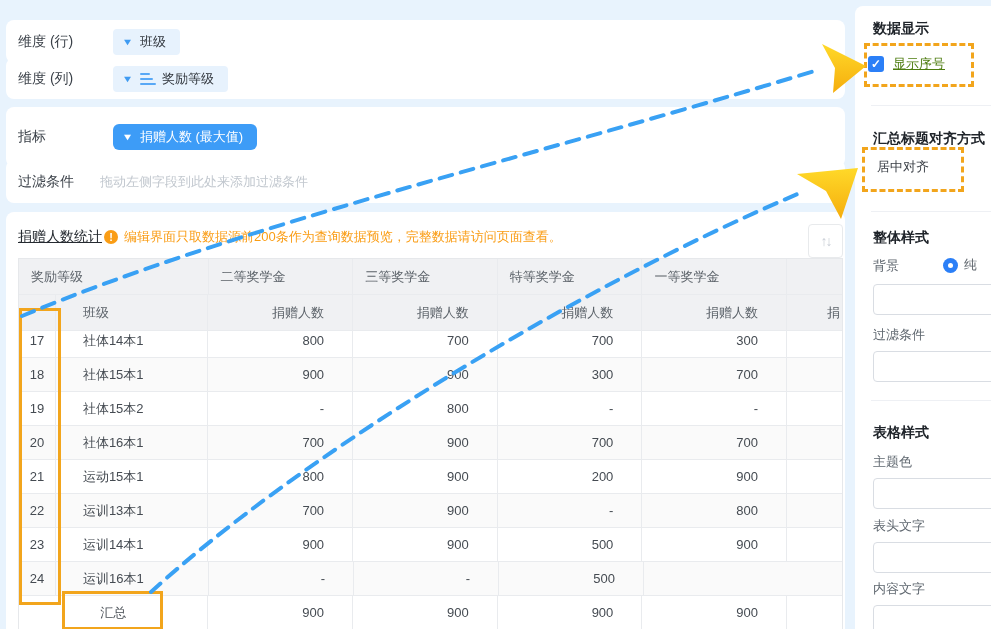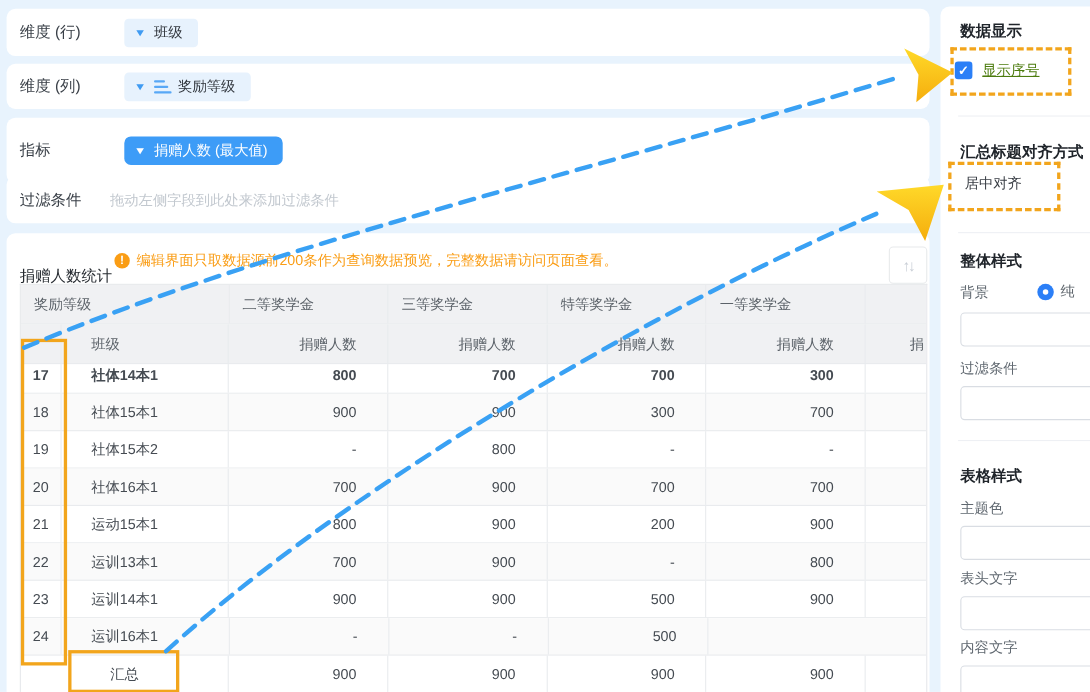--- a/index.html
+++ b/index.html
@@ -5,40 +5,40 @@
   html,body{margin:0;padding:0;}
   #app{
     position:relative;width:991px;height:629px;overflow:hidden;
     background:#e8f3fd;
     font-family:"Liberation Sans", sans-serif;
     -webkit-font-smoothing:antialiased;
   }
   .card{position:absolute;background:#fff;border-radius:8px;}
   
   .field-card{display:flex;align-items:center;padding-left:12px;box-sizing:border-box;}
-  #card-row-dim{left:6px;top:8px;width:839px;height:43px;}
+  #card-row-dim{left:6px;top:20px;width:839px;height:43px;}
   #card-col-dim{left:6px;top:58px;width:839px;height:41px;}
   #card-metric{left:6px;top:107px;width:839px;height:60px;}
   #card-filter{left:6px;top:160px;width:839px;height:43px;}
   .field-label{flex:none;width:95px;font-size:14px;color:#3a4048;}
   .field-label.narrow{width:82px;}
   .tag{height:26px;display:inline-flex;align-items:center;border-radius:4px;
        padding:0 14px 0 10px;font-size:13px;background:#e7f2fd;color:#2f343b;cursor:pointer;}
   .tag .caret{font-size:9px;color:#3f9bf2;margin-right:8px;transform:scaleX(1.3);}
   .tag.blue{background:#3d9cf7;color:#fff;border-radius:6px;}
   .tag.blue .caret{color:#fff;}
   .bars-icon{display:inline-flex;flex-direction:column;justify-content:center;gap:3px;margin-right:6px;}
   .bars-icon i{display:block;height:2px;background:#58a8f6;border-radius:1px;}
   .bars-icon i:nth-child(1){width:10px;}
   .bars-icon i:nth-child(2){width:13px;}
   .bars-icon i:nth-child(3){width:16px;}
   .placeholder{font-size:13px;color:#c2c8cf;font-family:Liberation Serif, serif;}
   
   #card-main{left:6px;top:212px;width:839px;height:417px;border-radius:8px 8px 0 0;}
-  .table-title{position:absolute;left:12px;top:30px;font-size:14px;color:#262b31;}
+  .table-title{position:absolute;left:12px;top:16px;font-size:14px;color:#262b31;text-decoration:underline;}
   .warning{position:absolute;left:98px;top:16px;display:flex;align-items:center;gap:6px;}
   .warn-icon{flex:none;width:14px;height:14px;border-radius:50%;background:#fa9d15;color:#fff;
              font-size:11px;font-weight:bold;line-height:14px;text-align:center;}
   .warn-text{font-size:13px;color:#fa9d15;}
   .sort-btn{position:absolute;left:802px;top:12px;width:35px;height:34px;background:#fff;
             border:1px solid #e8eaec;border-radius:4px;color:#c9ced6;font-size:14px;
             letter-spacing:-2px;text-align:center;line-height:32px;cursor:pointer;padding:0;}
   
   .table{position:absolute;left:12px;top:46px;width:825px;border:1px solid #e6e8eb;border-bottom:none;box-sizing:border-box;}
   .trow{display:flex;height:34px;box-sizing:border-box;border-bottom:1px solid #e9ebee;}
@@ -47,21 +47,21 @@
         border-right:1px solid #e9ebee;overflow:hidden;white-space:nowrap;}
   .trow .cell:last-child{border-right:none;}
   .thead .cell{color:#5b6269;}
   .w37{width:37px;}.w55{width:55px;flex:none;}.w145{width:145px;}.w153{width:153px;}.w190{width:190px;}
   .al{padding-left:12px;}
   .al2{padding-left:27px;}
   .ar{justify-content:flex-end;padding-right:28px;}
   .ac{justify-content:center;}
   .apart{padding-left:40px;}
   .tbody{overflow:hidden;height:298px;}
-  .tbody .trow:first-child{margin-top:-7px;font-weight:bold;}
+  .tbody .trow:first-child{margin-top:-7px;}
   .tbody .trow:nth-child(even){background:#fafafa;}
   
   #panel{left:855px;top:6px;width:200px;height:623px;border-radius:8px 0 0 0;}
   .p-title{position:absolute;left:18px;font-size:14px;font-weight:bold;color:#20252b;}
   .p-label{position:absolute;left:18px;font-size:13px;color:#606870;}
   .p-divider{position:absolute;left:16px;width:180px;height:1px;background:#eef0f4;}
   .checkbox-row{position:absolute;left:13px;top:49px;display:flex;align-items:center;gap:9px;cursor:pointer;}
   .checkbox{width:16px;height:16px;border-radius:3px;background:#2b7ff7;color:#fff;font-size:12px;
             line-height:16px;text-align:center;font-weight:bold;}
   .checkbox-row .cb-label{font-size:13px;color:#4d7c0f;text-decoration:underline;}

